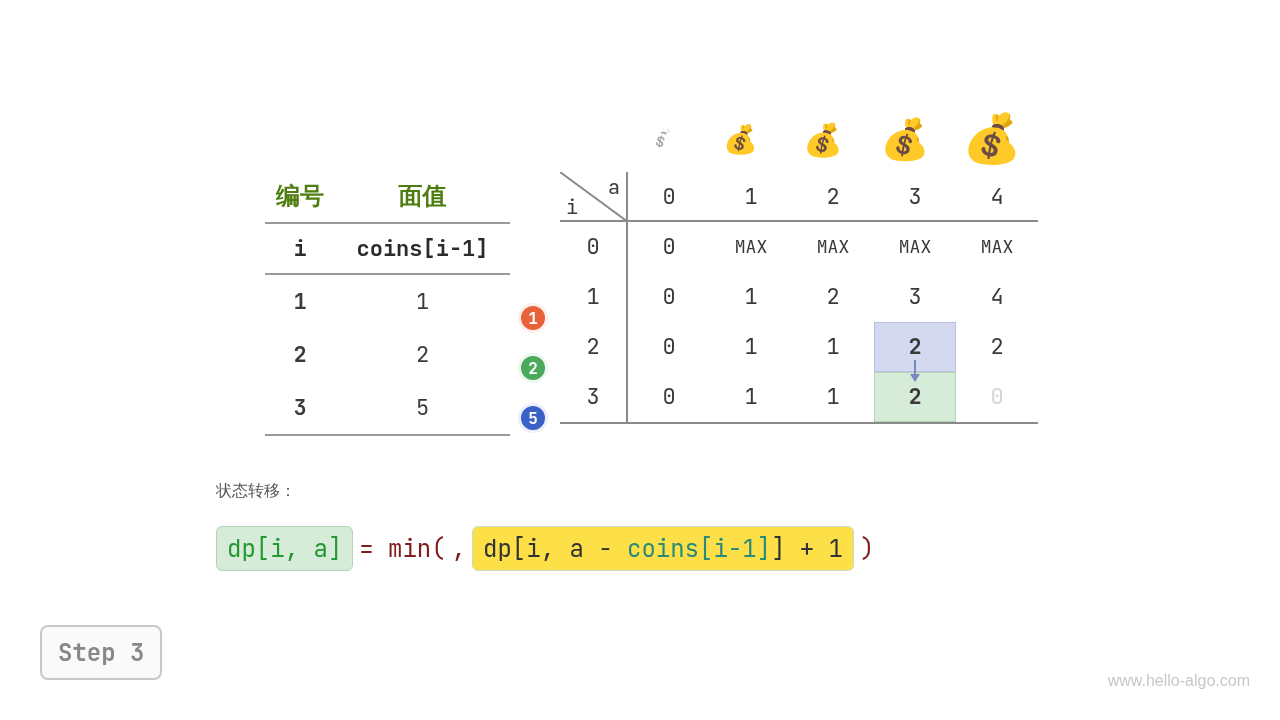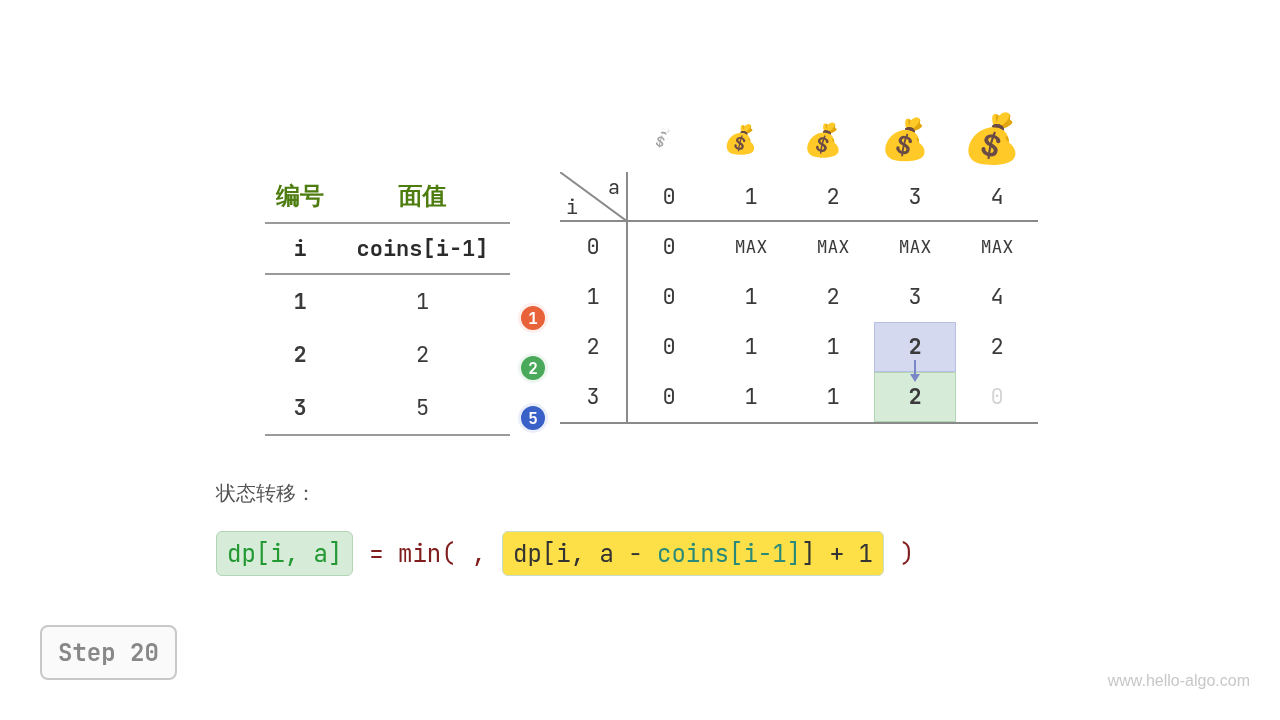--- a/index.html
+++ b/index.html
@@ -171,29 +171,29 @@
   }
   .bag.empty { filter: grayscale(1) brightness(1.3); opacity:0.6; font-size:22px; top:-48px;}
 
   
   .formula-wrap {
     position:absolute;
     left: 216px;
     top: 480px;
   }
   .formula-label {
-    font-size: 20px;
+    font-size: 16px;
     color: #555;
     margin-bottom: 24px;
   }
   .formula {
     font-size: 24px;
     display:flex;
     align-items:center;
-    gap: 16px;
+    gap: 6px;
     color:#444;
   }
   .tok {
     padding: 6px 10px;
     border-radius: 6px;
   }
   .tok.green-bg { background:#d7ebd9; border:1px solid #b3d5b6; color:#293; }
   .tok.blue-bg  { background:#d5d9f0; border:1px solid #b8bfe3; font-weight:700; color:#333;}
   .tok.lgreen-bg{ background:#fde047; border:1px solid #c8ddc9; color:#333;}
   .teal { color:#2a8a7a; }
@@ -335,15 +335,15 @@
       <span class="tok green-bg">dp[i, a]</span>
       <span class="plain"> = min(</span>
       <span class="plain">,</span>
       <span class="tok lgreen-bg">
         <span>dp[i, a − </span><span class="teal">coins[i-1]</span><span>] + 1</span>
       </span>
       <span class="plain">)</span>
     </div>
   </div>
 
-  <div class="step-badge">Step 20</div>
+  <div class="step-badge">Step 3</div>
   <div class="watermark">www.hello-algo.com</div>
 </div>
 
 </body></html>

